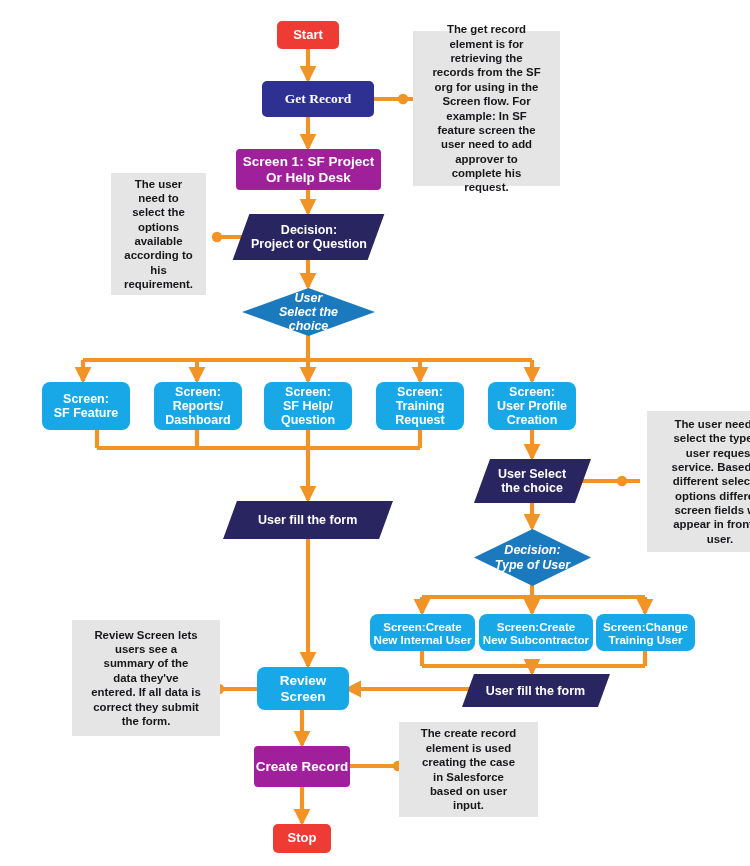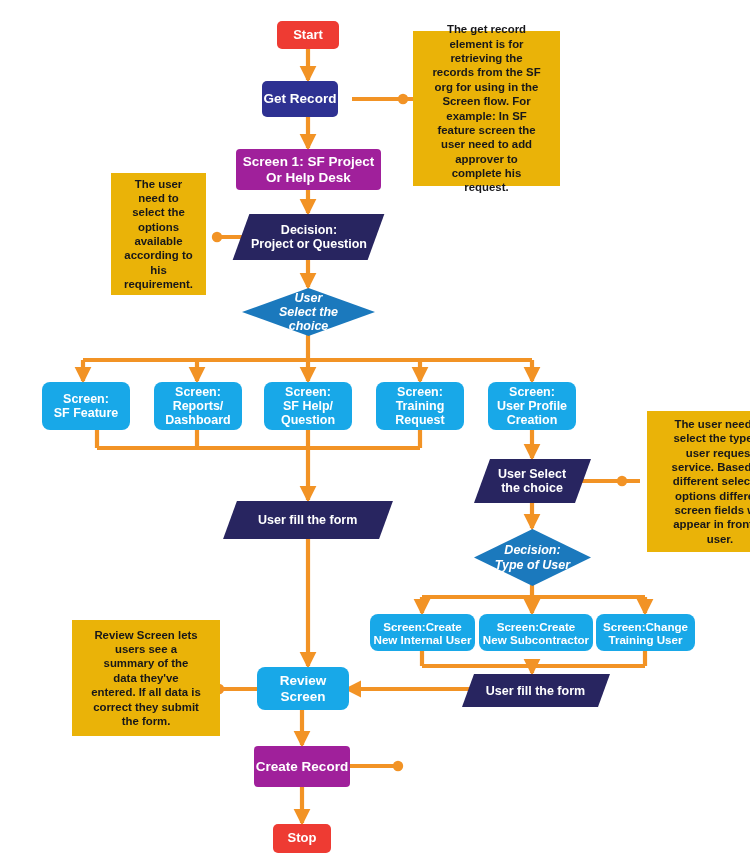--- a/index.html
+++ b/index.html
@@ -103,21 +103,21 @@
     color: #ffffff;
     font-weight: bold;
     font-size: 12.5px;
     line-height: 1.14;
     white-space: pre-line;
     font-style: italic;
   }
   .note {
     position: absolute;
     box-sizing: border-box;
-    background: #eab308;
+    background: #e5e5e5;
     color: #17171a;
     font-weight: bold;
     font-size: 11.4px;
     line-height: 1.26;
     text-align: center;
     display: flex;
     align-items: center;
     justify-content: center;
     padding: 6px 19px;
     z-index: 2;
@@ -199,21 +199,21 @@
       <circle cx="363" cy="99" r="5.2"></circle>
       <circle cx="177" cy="237" r="5.2"></circle>
       <circle cx="582" cy="481" r="5.2"></circle>
       <circle cx="179" cy="689" r="5.2"></circle>
       <circle cx="358" cy="766" r="5.2"></circle>
     </g>
   </svg>
 
   <div class="node node-term" style="left:237px; top:21px; width:62px; height:28px;">Start</div>
 
-  <div class="node node-data" style="left:222px; top:81px; width:76px; height:36px;">Get Record</div>
+  <div class="node node-data" style="left:222px; top:81px; width:112px; height:36px;font-family:Liberation Serif, serif;">Get Record</div>
 
   <div class="node node-screen-purple" style="left:196px; top:149px; width:145px; height:41px;">Screen 1: SF Project
 Or Help Desk</div>
 
   <div class="node para" style="left:201px; top:214px; width:135px; height:46px;">
     <span>Decision:
 Project or Question</span>
   </div>
 
   <div class="diamond-wrap" style="left:202px; top:288px; width:133px; height:48px;">
@@ -277,14 +277,15 @@
   <div class="node node-term" style="left:233px; top:824px; width:58px; height:29px;">Stop</div>
 
   <div class="note" style="left:373px; top:31px; width:147px; height:155px;">The get record element is for retrieving the records from the SF org for using in the Screen flow. For example: In SF feature screen the user need to add approver to complete his request.</div>
 
   <div class="note" style="left:71px; top:173px; width:95px; height:122px;">The user need to select the options available according to his requirement.</div>
 
   <div class="note" style="left:607px; top:411px; width:146px; height:141px;">The user need to select the type of user request service. Based on different selected options different screen fields will appear in front of user.</div>
 
   <div class="note" style="left:32px; top:620px; width:148px; height:116px;">Review Screen lets users see a summary of the data they've entered. If all data is correct they submit the form.</div>
 
+  <div class="note" style="left:359px; top:722px; width:139px; height:95px;">The create record element is used creating the case in Salesforce based on user input.</div>
 
 </div>
 
 </body></html>

